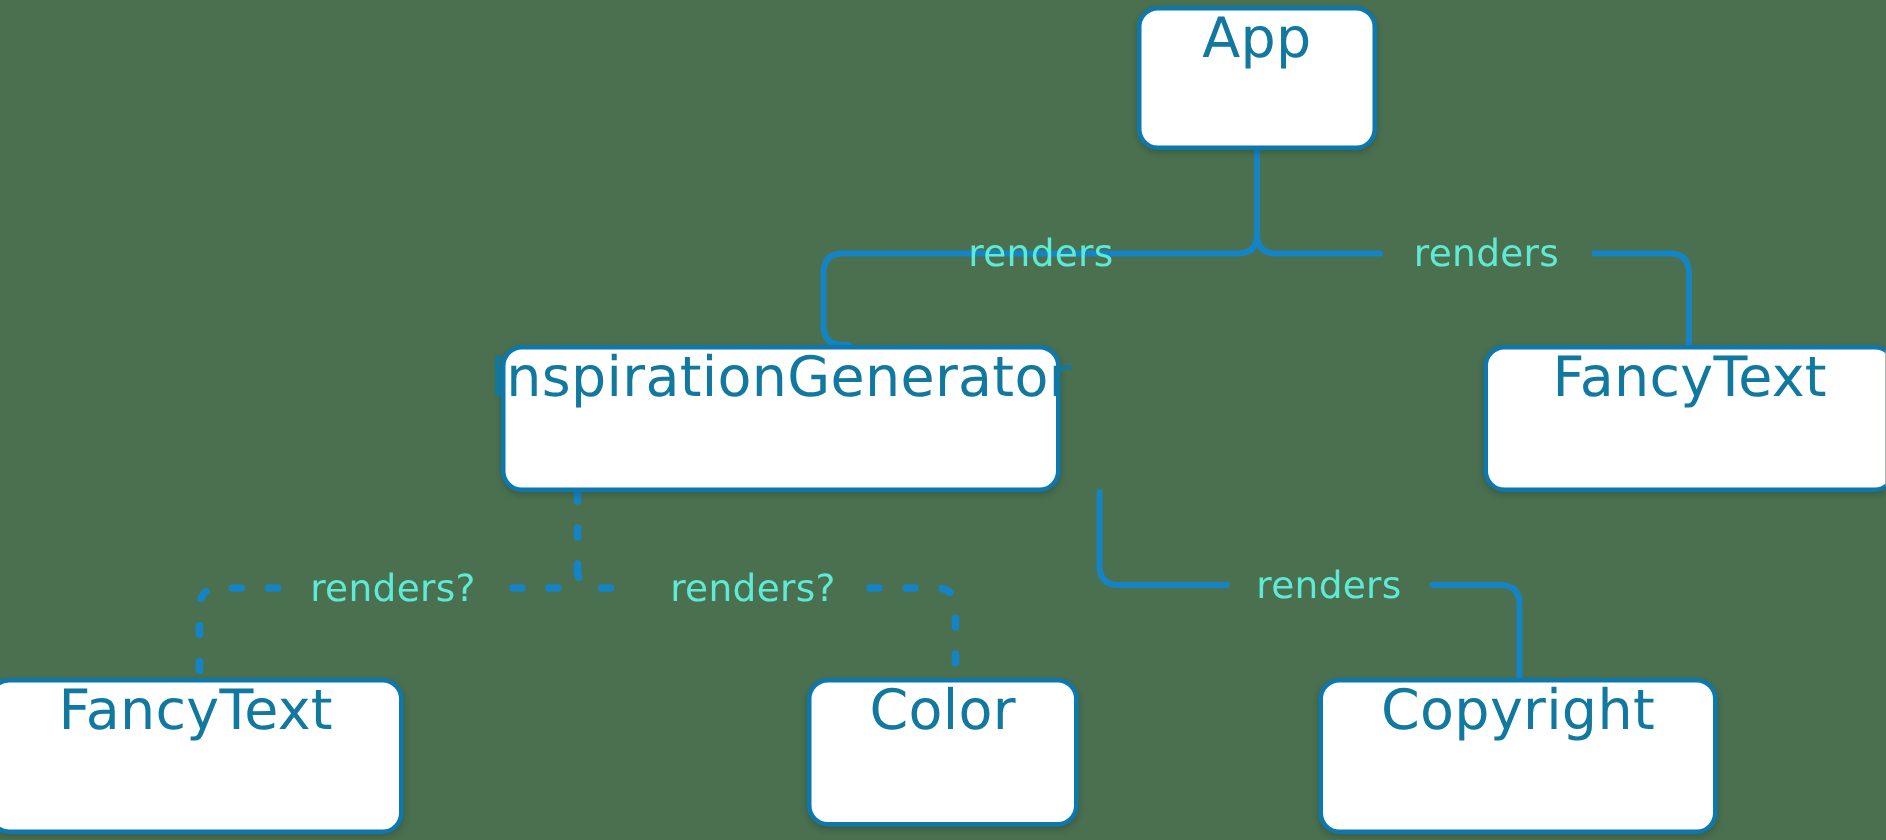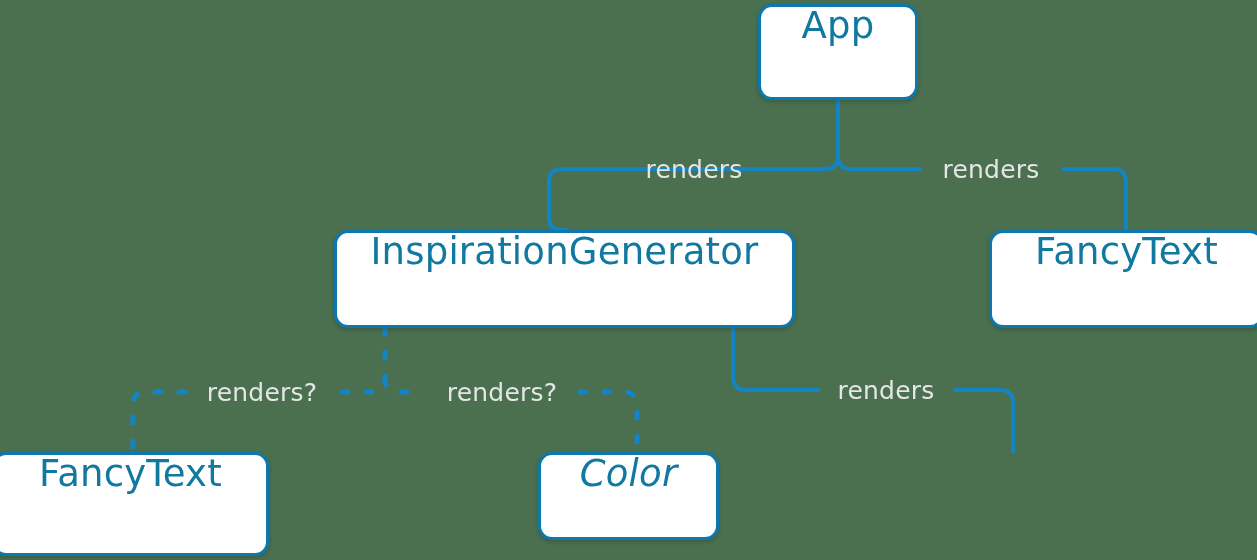--- a/index.html
+++ b/index.html
@@ -39,21 +39,21 @@
   .node-label {
     color: #11789f;
     font-size: 37px;
     font-weight: 400;
     letter-spacing: 0.2px;
     white-space: nowrap;
     line-height: 1;
   }
   .edge-label {
     position: absolute;
-    color: #e5e5e5;
+    color: #5eead4;
     font-size: 25px;
     font-weight: 400;
     white-space: nowrap;
     line-height: 1;
     transform: translate(-50%, -50%);
     letter-spacing: 0.2px;
   }
 </style>
 </head>
 <body>
@@ -70,36 +70,39 @@
 
     <path d="M 385 379 Q 385 392 398 392 L 425 392 M 580 392 L 624 392 Q 637 392 637 405 L 637 452" fill="none" stroke="#1484c4" stroke-width="5" stroke-linecap="round" stroke-dasharray="6 18"></path>
 
     <path d="M 733 328 L 733 377 Q 733 390 746 390 L 818 390 M 955 390 L 1000 390 Q 1013 390 1013 403 L 1013 452" fill="none" stroke="#1484c4" stroke-width="4" stroke-linecap="round"></path>
   </svg>
 
   <div class="node" style="left:758px; top:4px; width:160px; height:96px;">
     <span class="node-label">App</span>
   </div>
 
-  <div class="node" style="left:334px; top:230px; width:461px; height:98px;">
+  <div class="node" style="left:334px; top:230px; width:373px; height:98px;">
     <span class="node-label">InspirationGenerator</span>
   </div>
 
   <div class="node" style="left:989px; top:230px; width:275px; height:98px;">
     <span class="node-label">FancyText</span>
   </div>
 
   <div class="node" style="left:-8px; top:452px; width:277px; height:104px;">
     <span class="node-label">FancyText</span>
   </div>
 
-  <div class="node" style="left:538px; top:452px; width:181px; height:88px;font-style:italic;">
+  <div class="node" style="left:538px; top:452px; width:181px; height:99px;">
     <span class="node-label">Color</span>
   </div>
 
+  <div class="node" style="left:879px; top:452px; width:266px; height:104px;">
+    <span class="node-label">Copyright</span>
+  </div>
 
   <div class="edge-label" style="left:694px; top:169px;">renders</div>
 
   <div class="edge-label" style="left:991px; top:169px;">renders</div>
 
   <div class="edge-label" style="left:262px; top:392px;">renders?</div>
 
   <div class="edge-label" style="left:502px; top:392px;">renders?</div>
 
   <div class="edge-label" style="left:886px; top:390px;">renders</div>

